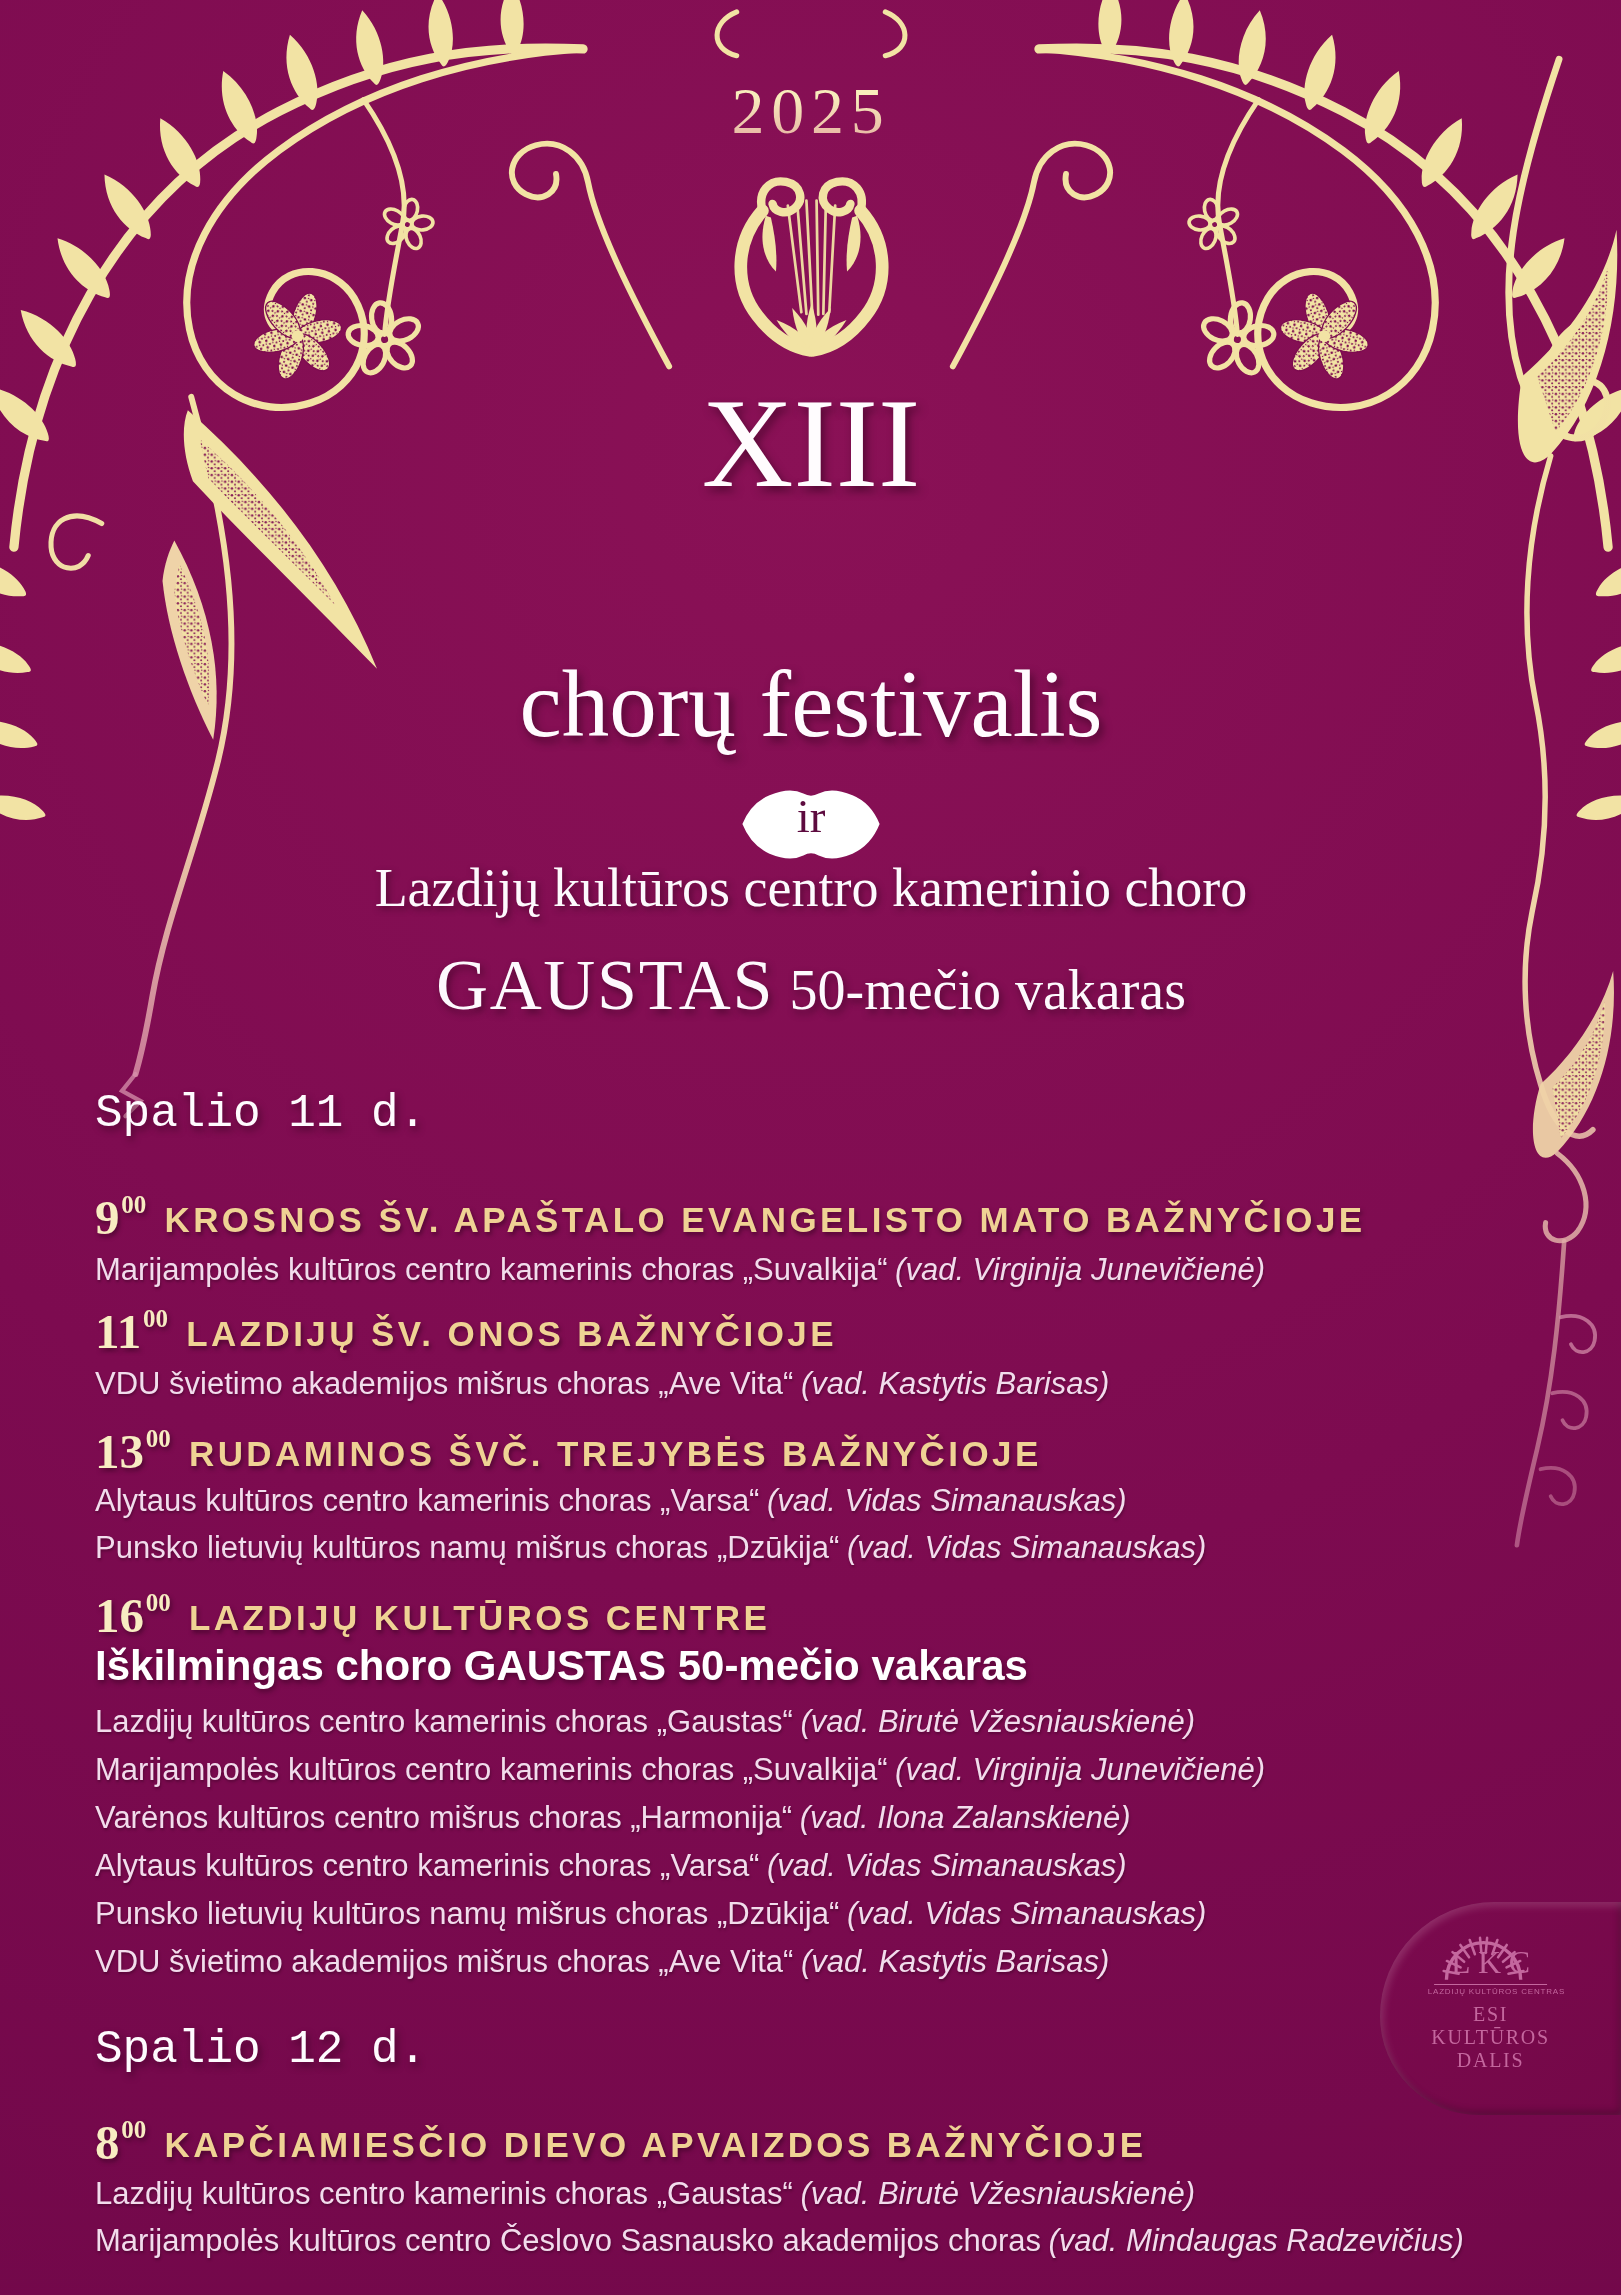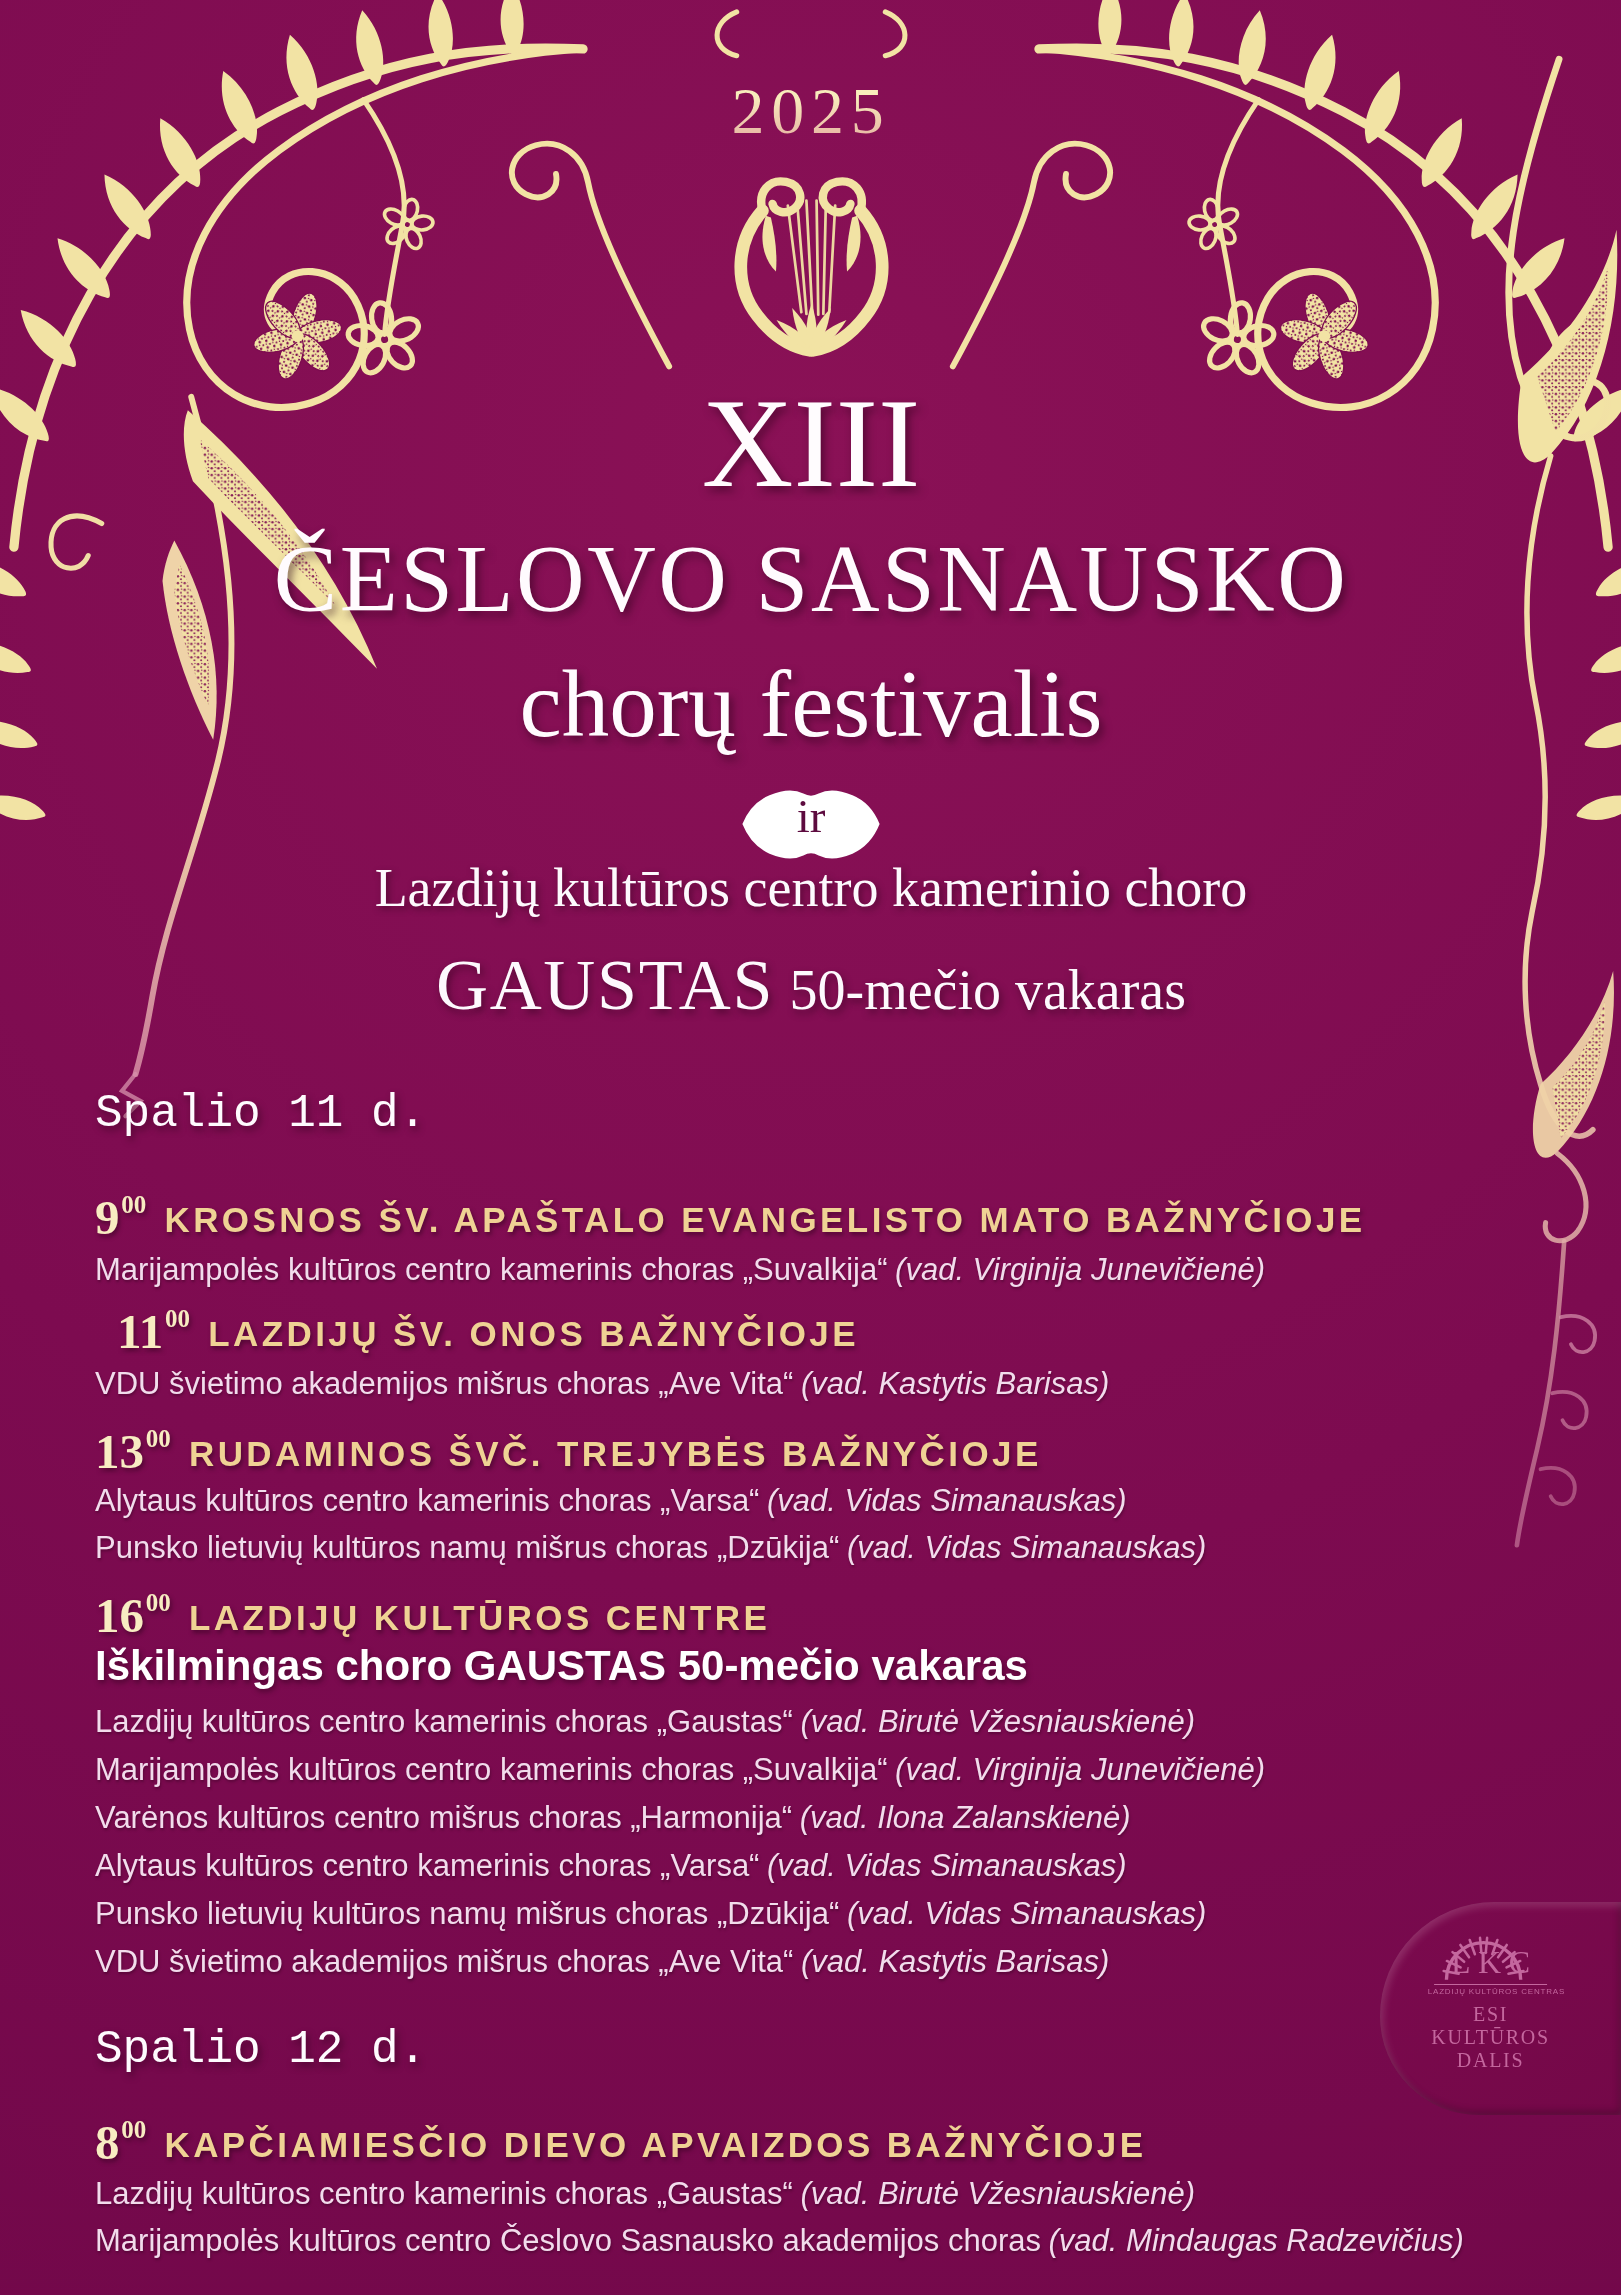--- a/index.html
+++ b/index.html
@@ -196,21 +196,20 @@
           <path d="M0,-54 C8,-30 8,-12 0,0 C-8,-12 -8,-30 0,-54" transform="rotate(-25)"></path>
           <path d="M0,-54 C8,-30 8,-12 0,0 C-8,-12 -8,-30 0,-54"></path>
           <path d="M0,-54 C8,-30 8,-12 0,0 C-8,-12 -8,-30 0,-54" transform="rotate(25)"></path>
           <path d="M0,-54 C8,-30 8,-12 0,0 C-8,-12 -8,-30 0,-54" transform="rotate(50)"></path>
         </g>
       </g>
     </svg>
   </div>
 
   <div class="abs edition">XIII</div>
-  <div class="abs title1">ČESLOVO SASNAUSKO</div>
   <div class="abs title2">chorų festivalis</div>
 
   <div class="ir-badge">
     <svg width="144" height="81" viewBox="0 0 170 95">
       <path d="M4,47 Q14,22 36,13 Q60,3 76,11 Q85,16 94,11 Q110,3 134,13 Q156,22 166,47 Q156,72 134,82 Q110,92 94,84 Q85,79 76,84 Q60,92 36,82 Q14,72 4,47 Z" fill="#FFFFFF"></path>
     </svg>
     <div class="ir-text">ir</div>
   </div>
 
   <div class="abs sub1">Lazdijų kultūros centro kamerinio choro</div>
@@ -222,21 +221,21 @@
   <div class="prog day-head" style="top:1088px;">Spalio 11 d.</div>
 
   <div class="prog event-head" style="top:1193px;">
     <span class="time"><span>9</span><sup>00</sup></span>
     <span class="venue">KROSNOS ŠV. APAŠTALO EVANGELISTO MATO BAŽNYČIOJE</span>
   </div>
   <p class="prog line" style="top:1252px;">
     <span>Marijampolės kultūros centro kamerinis choras „Suvalkija“</span><span class="vad">(vad. Virginija Junevičienė)</span>
   </p>
 
-  <div class="prog event-head" style="top:1307px;margin-left:22px;">
+  <div class="prog event-head" style="top:1307px;">
     <span class="time"><span>11</span><sup>00</sup></span>
     <span class="venue">LAZDIJŲ ŠV. ONOS BAŽNYČIOJE</span>
   </div>
   <p class="prog line" style="top:1366px;">
     <span>VDU švietimo akademijos mišrus choras „Ave Vita“</span><span class="vad">(vad. Kastytis Barisas)</span>
   </p>
 
   <div class="prog event-head" style="top:1427px;">
     <span class="time"><span>13</span><sup>00</sup></span>
     <span class="venue">RUDAMINOS ŠVČ. TREJYBĖS BAŽNYČIOJE</span>

